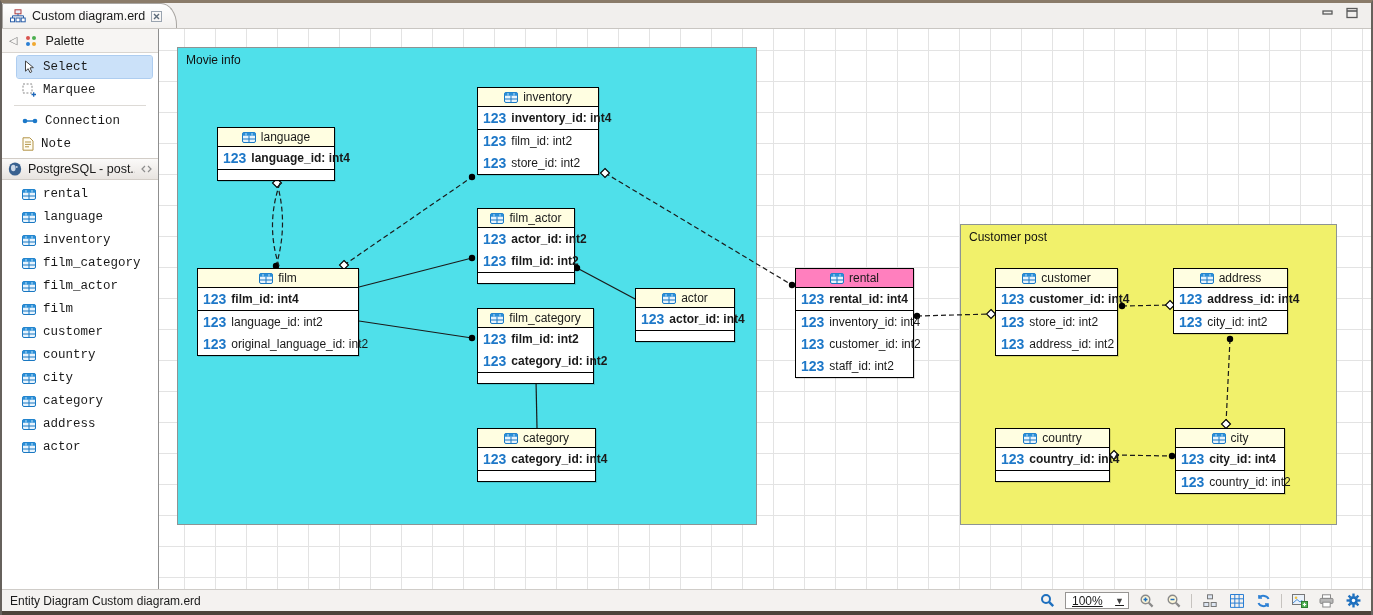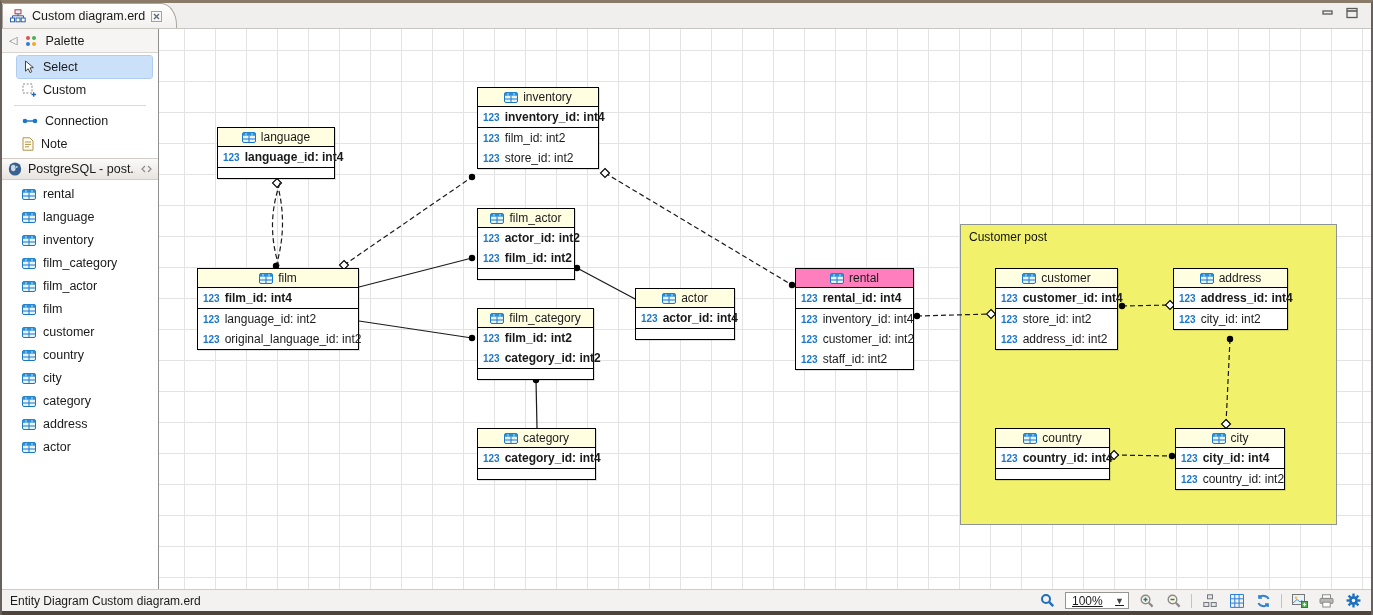--- a/index.html
+++ b/index.html
@@ -27,21 +27,21 @@
              display:flex; flex-direction:column; font-size:12.5px; }
   .pal-head { height:24px; display:flex; align-items:center; gap:7px; padding:0 7px;
               background:#f7f5f3; border-bottom:1px solid #d9d5d0; }
   .back-arrow { color:#777; font-size:11px; }
   .sec-head { height:22px; display:flex; align-items:center; gap:6px; padding:0 6px;
               background:linear-gradient(#fbfaf9,#e8e4e0);
               border-top:1px solid #d2cdc7; border-bottom:1px solid #d2cdc7; }
   .sec-head .lbl { flex:1 1 auto; white-space:nowrap; overflow:hidden; }
   .pal-items { padding:2px 0; }
   .pal-item { height:22px; display:flex; align-items:center; gap:7px;
-              margin:1px 6px 1px 15px; padding:0 5px; border-radius:2px; cursor:default; }
+              margin:1px 6px 1px 15px; padding:0 5px; border-radius:2px; cursor:default;font-family:Liberation Mono, monospace; }
   .pal-item.selected { background:#cbe1f9; outline:1px solid #aecdf0; }
   .pal-sep { height:1px; background:#dddad6; margin:4px 12px; }
   .ic { display:inline-flex; align-items:center; justify-content:center; }
   
   .canvas { flex:1 1 auto; position:relative; overflow:hidden; background-color:#ffffff;
             background-image:
               linear-gradient(to right, #e3e3e3 1px, transparent 1px),
               linear-gradient(to bottom, #e3e3e3 1px, transparent 1px);
             background-size:31px 31px; background-position:-6px -10px; }
   .region { position:absolute; border:1px solid #8d9494; padding:5px 8px;
@@ -52,21 +52,21 @@
   #wires .dot { fill:#000; }
   #wires .diamond { fill:#fff; stroke:#000; stroke-width:1.1; }
   .entity { position:absolute; background:#fff; border:1px solid #000; font-size:12px;
             box-shadow:1px 1px 0 rgba(0,0,0,.12); }
   .ent-header { height:19px; display:flex; align-items:center; justify-content:center;
                 gap:5px; border-bottom:1px solid #000; }
   .ent-row { display:flex; align-items:center; gap:5px; padding:3px 5px; white-space:nowrap; }
   .ent-row.pk { font-weight:bold; }
   .ent-sep { border-top:1px solid #000; }
   .ent-empty { height:10px; }
-  .dt { color:#1e78c8; font-size:10px; font-weight:bold; flex:0 0 auto; }
+  .dt { color:#1e78c8; font-size:14px; font-weight:bold; flex:0 0 auto; }
   
   .status { height:22px; flex:0 0 auto; display:flex; align-items:center;
             padding:0 8px; background:#f4f2f0; border-top:1px solid #cfccc8;
             font-size:12px; }
   .status-right { margin-left:auto; display:flex; align-items:center; gap:8px; }
   .sbtn { display:inline-flex; align-items:center; justify-content:center;
           width:19px; height:19px; }
   .zoom-box { display:flex; align-items:center; justify-content:space-between;
               width:64px; height:17px; border:1px solid #979593; background:#fff;
               padding:0 4px 0 6px; font-size:12px;text-decoration:underline; }
@@ -141,21 +141,21 @@
             </span>
             <span>Select</span>
           </div>
           <div class="pal-item">
             <span class="ic">
               <svg width="14" height="14">
                 <rect x="1" y="1" width="9" height="9" fill="none" stroke="#8a8a8a" stroke-dasharray="2 1.6"></rect>
                 <path d="M9.5 11.5 h4.5 M11.7 9.3 v4.5" stroke="#1c66b8" stroke-width="1.3"></path>
               </svg>
             </span>
-            <span>Custom</span>
+            <span>Marquee</span>
           </div>
           <div class="pal-sep"></div>
           <div class="pal-item">
             <span class="ic">
               <svg width="16" height="10">
                 <line x1="4" y1="5" x2="12" y2="5" stroke="#1c78c8" stroke-width="1.5"></line>
                 <circle cx="3" cy="5" r="2.3" fill="#1c78c8"></circle>
                 <circle cx="13" cy="5" r="2.3" fill="#1c78c8"></circle>
               </svg>
             </span>
@@ -341,20 +341,21 @@
                 <line x1="4" y1="1" x2="4" y2="3.6" stroke="#bfe0f5"></line>
                 <line x1="10" y1="1" x2="10" y2="3.6" stroke="#bfe0f5"></line>
               </svg>
             </span>
             <span>actor</span>
           </div>
         </div>
     </div>
 
     <div class="canvas" id="canvas">
+        <div class="region" style="left: 18px; top: 18px; width: 580px; height: 478px; background: rgb(79, 224, 234);"><span>Movie info</span></div>
         <div class="region" style="left: 801px; top: 195px; width: 377px; height: 301px; background: rgb(241, 241, 107);"><span>Customer post</span></div>
         <svg id="wires" width="1212" height="560">
           <path class="dashed" d="M 118 154 Q 129.49912914111428 195.64456782097727 117 237"></path>
           <path class="diamond" d="M 118 149.5 L 122.5 154 L 118 158.5 L 113.5 154 Z"></path>
           <circle class="dot" cx="117" cy="237" r="3.2"></circle>
           <path class="dashed" d="M 121 154 Q 106.50101600203334 195.33133754219318 120 237"></path>
           <line class="dashed" x1="185" y1="236" x2="313" y2="148"></line>
           <path class="diamond" d="M 185 231.5 L 189.5 236 L 185 240.5 L 180.5 236 Z"></path>
           <circle class="dot" cx="313" cy="148" r="3.2"></circle>
           <line class="solid" x1="200" y1="258" x2="313" y2="229"></line>

